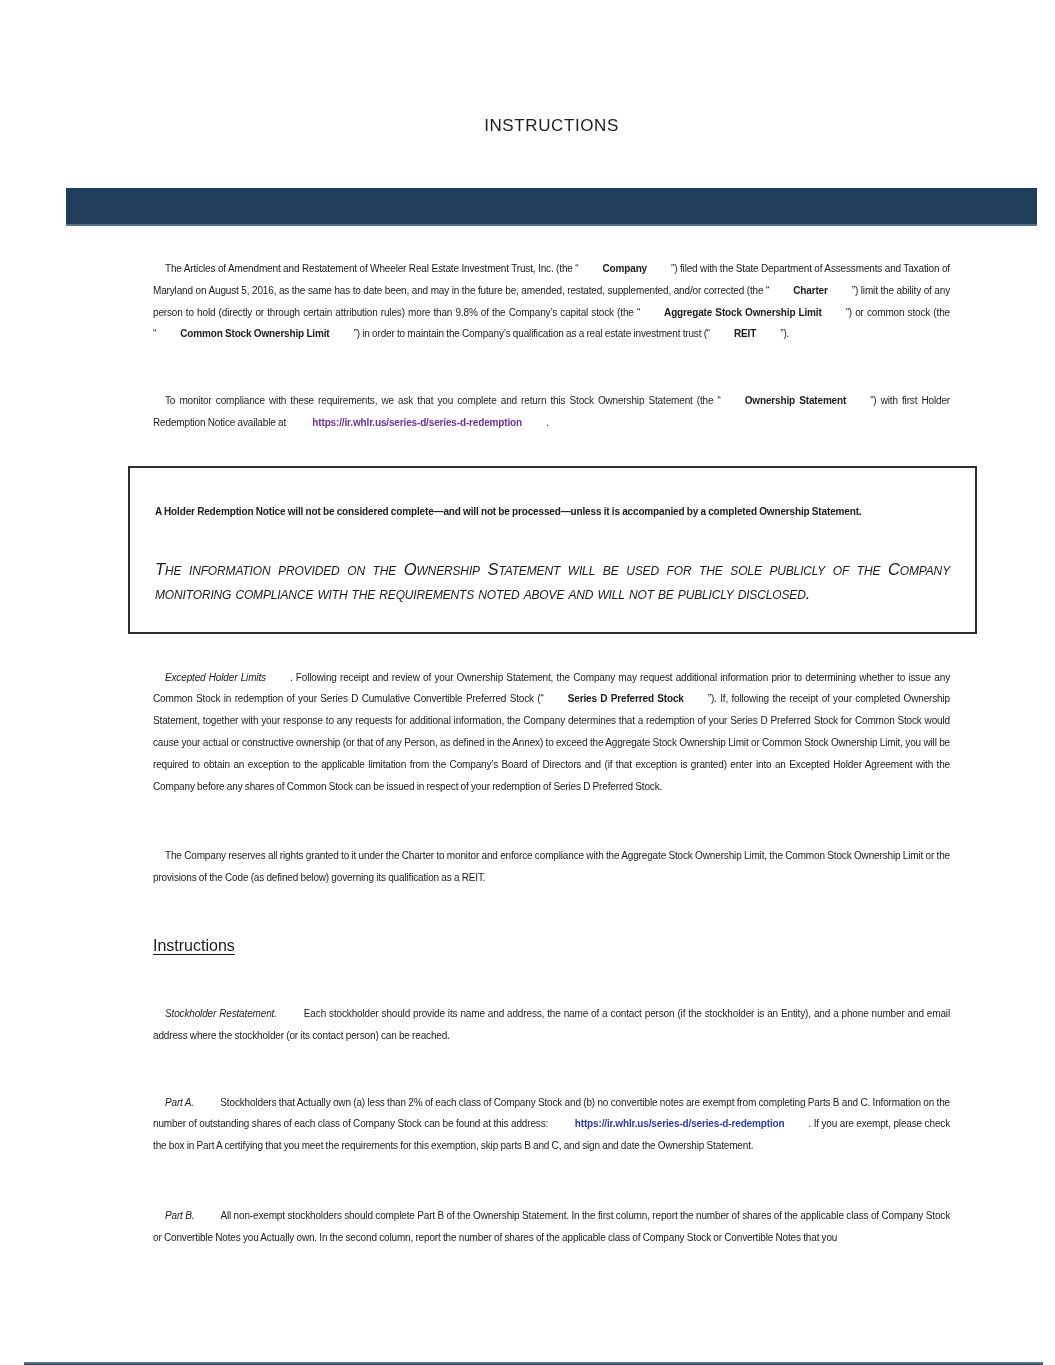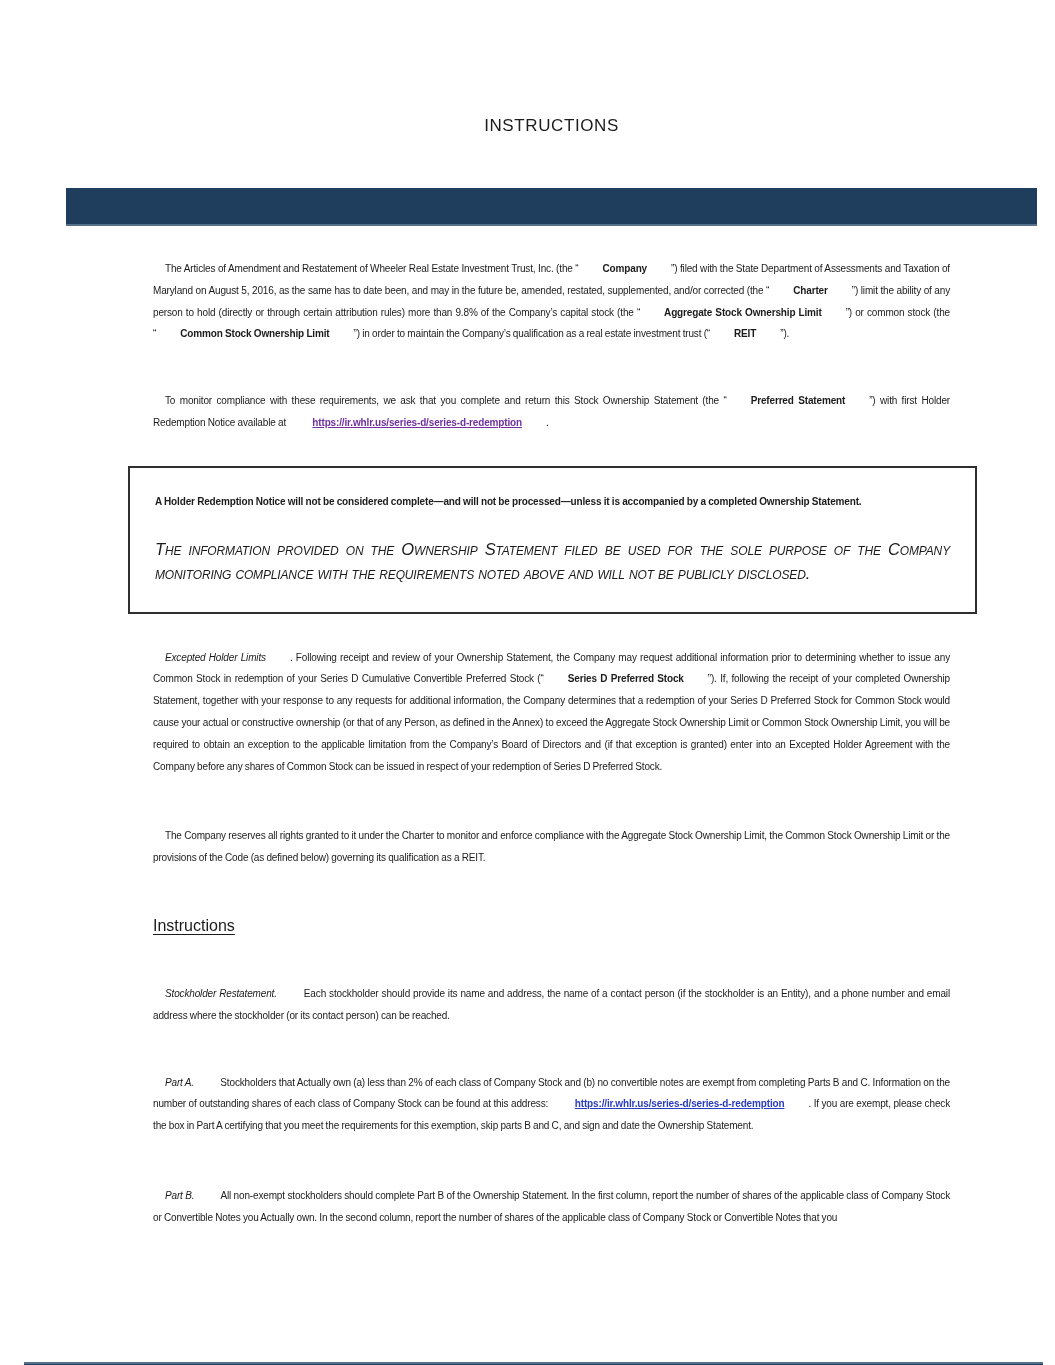--- a/index.html
+++ b/index.html
@@ -40,31 +40,31 @@
     font-size: 10px;
     line-height: 21.8px;
     text-align: justify;
     letter-spacing: -0.15px;
     word-spacing: -0.3px;
   }
   .mt-lg { margin-top: 21px; }
   .mt-xl { margin-top: 24px; }
   .b { font-weight: bold; }
   .i { font-style: italic; }
-  .link { font-weight: bold; text-decoration: underline; cursor: pointer; }
+  .link { font-weight: bold; cursor: pointer; }
   .link-purple { color: var(--purple, #7030a0); }
   .link-blue   { color: var(--blue, #2a3cc0); }
   .notice-box {
     margin-top: 20px;
     margin-left: -13px;
     margin-right: -15px;
     border: 2px solid #2f2f2f;
     padding: 11px 13px 15px 13px;
   }
-  .notice-box .para { margin-top: 0; }
+  .notice-box .para { margin-top: 10px; }
   .notice-note {
     margin-top: 21px;
     font-style: italic;
     font-variant: small-caps;
     font-size: 16.5px;
     line-height: 24px;
   }
   .footer {
     position: absolute;
     left: 0; right: 0; bottom: 0;
@@ -109,25 +109,25 @@
 
   <div class="doc-title">INSTRUCTIONS</div>
 
   <div class="navy-bar"></div>
 
   <div class="content">
 
 
     <p class="para"><span>The Articles of Amendment and Restatement of Wheeler Real Estate Investment Trust, Inc. (the “</span><span class="b">Company</span><span>”) filed with the State Department of Assessments and Taxation of Maryland on August 5, 2016, as the same has to date been, and may in the future be, amended, restated, supplemented, and/or corrected (the “</span><span class="b">Charter</span><span>”) limit the ability of any person to hold (directly or through certain attribution rules) more than 9.8% of the Company’s capital stock (the “</span><span class="b">Aggregate Stock Ownership Limit</span><span>”) or common stock (the “</span><span class="b">Common Stock Ownership Limit</span><span>”) in order to maintain the Company’s qualification as a real estate investment trust (“</span><span class="b">REIT</span><span>”).</span></p>
 
-    <p class="para mt-lg"><span>To monitor compliance with these requirements, we ask that you complete and return this Stock Ownership Statement (the “</span><span class="b">Preferred Statement</span><span>”) with first Holder Redemption Notice available at </span><span class="b link link-purple">https://ir.whlr.us/series-d/series-d-redemption</span><span>.</span></p>
+    <p class="para mt-lg"><span>To monitor compliance with these requirements, we ask that you complete and return this Stock Ownership Statement (the “</span><span class="b">Ownership Statement</span><span>”) with first Holder Redemption Notice available at </span><span class="b link link-purple">https://ir.whlr.us/series-d/series-d-redemption</span><span>.</span></p>
 
     <div class="notice-box">
       <p class="para b">A Holder Redemption Notice will not be considered complete—and will not be processed—unless it is accompanied by a completed Ownership Statement.</p>
-      <p class="para notice-note">The information provided on the Ownership Statement filed be used for the sole purpose of the Company monitoring compliance with the requirements noted above and will not be publicly disclosed.</p>
+      <p class="para notice-note">The information provided on the Ownership Statement will be used for the sole publicly of the Company monitoring compliance with the requirements noted above and will not be publicly disclosed.</p>
     </div>
 
     <p class="para mt-lg"><span class="i">Excepted Holder Limits</span><span>. Following receipt and review of your Ownership Statement, the Company may request additional information prior to determining whether to issue any Common Stock in redemption of your Series D Cumulative Convertible Preferred Stock (“</span><span class="b">Series D Preferred Stock</span><span>”). If, following the receipt of your completed Ownership Statement, together with your response to any requests for additional information, the Company determines that a redemption of your Series D Preferred Stock for Common Stock would cause your actual or constructive ownership (or that of any Person, as defined in the Annex) to exceed the Aggregate Stock Ownership Limit or Common Stock Ownership Limit, you will be required to obtain an exception to the applicable limitation from the Company’s Board of Directors and (if that exception is granted) enter into an Excepted Holder Agreement with the Company before any shares of Common Stock can be issued in respect of your redemption of Series D Preferred Stock.</span></p>
 
     <p class="para mt-xl"><span>The Company reserves all rights granted to it under the Charter to monitor and enforce compliance with the Aggregate Stock Ownership Limit, the Common Stock Ownership Limit or the provisions of the Code (as defined below) governing its qualification as a REIT.</span></p>
 
     <div class="heading mt-xl">Instructions</div>
 
 
     <p class="para mt-xl"><span class="i">Stockholder Restatement.</span><span> Each stockholder should provide its name and address, the name of a contact person (if the stockholder is an Entity), and a phone number and email address where the stockholder (or its contact person) can be reached.</span></p>

